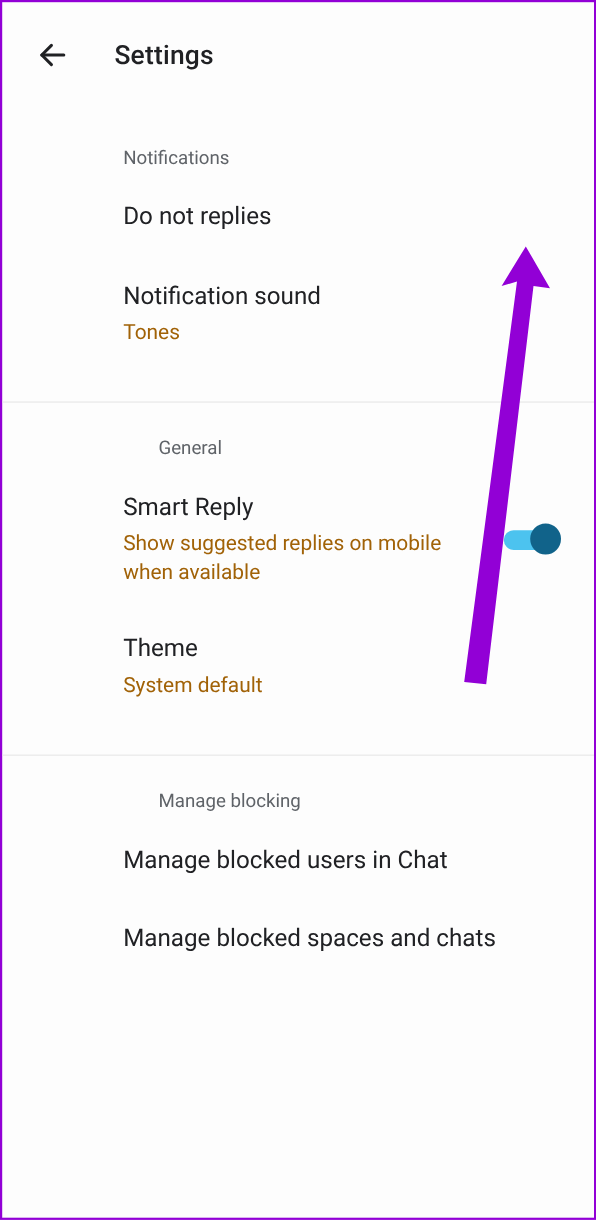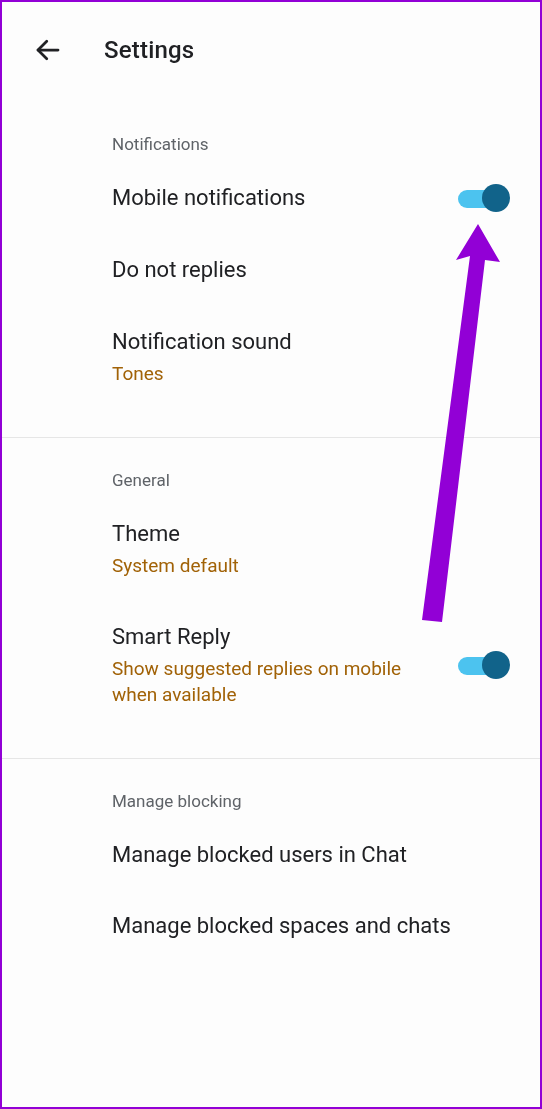--- a/index.html
+++ b/index.html
@@ -34,21 +34,21 @@
     border-bottom: 1px solid #e6e6e6;
     padding-bottom: 28px;
   }
   .section:last-of-type { border-bottom: none; }
   .section-header {
     font-size: 17px;
     color: #5f6368;
     padding: 48px 0 8px 110px;
     font-weight: 400;
   }
-  .section-header.tight { padding-top: 32px; }
+  .section-header.tight { padding-top: 32px; margin-left: 32px; }
   .row {
     display: flex;
     align-items: center;
     justify-content: space-between;
     padding: 22px 34px 22px 110px;
     cursor: pointer;
   }
   .row-text { display: flex; flex-direction: column; gap: 6px; }
   .row-title {
     font-size: 22px;
@@ -97,62 +97,53 @@
       <line x1="20" y1="12" x2="4" y2="12"></line>
       <polyline points="11 5 4 12 11 19"></polyline>
     </svg>
   </div>
   <div class="header-title">Settings</div>
 </div>
 
 <div class="section">
   <div class="section-header">Notifications</div>
 
-  <div class="row">
-    <div class="row-text">
-      <div class="row-title">Mobile notifications</div>
-    </div>
-    <div class="toggle">
-      <div class="toggle-track"></div>
-      <div class="toggle-thumb"></div>
-    </div>
-  </div>
 
   <div class="row">
     <div class="row-text">
       <div class="row-title">Do not replies</div>
     </div>
   </div>
 
   <div class="row">
     <div class="row-text">
       <div class="row-title">Notification sound</div>
       <div class="row-sub">Tones</div>
     </div>
   </div>
 </div>
 
 <div class="section">
   <div class="section-header tight">General</div>
 
   <div class="row">
     <div class="row-text">
-      <div class="row-title">Theme</div>
-      <div class="row-sub">System default</div>
-    </div>
-  </div>
-
-  <div class="row">
-    <div class="row-text">
       <div class="row-title">Smart Reply</div>
       <div class="row-sub">Show suggested replies on mobile when available</div>
     </div>
     <div class="toggle">
       <div class="toggle-track"></div>
       <div class="toggle-thumb"></div>
+    </div>
+  </div>
+
+  <div class="row">
+    <div class="row-text">
+      <div class="row-title">Theme</div>
+      <div class="row-sub">System default</div>
     </div>
   </div>
 </div>
 
 <div class="section">
   <div class="section-header tight">Manage blocking</div>
 
   <div class="row">
     <div class="row-text">
       <div class="row-title">Manage blocked users in Chat</div>

